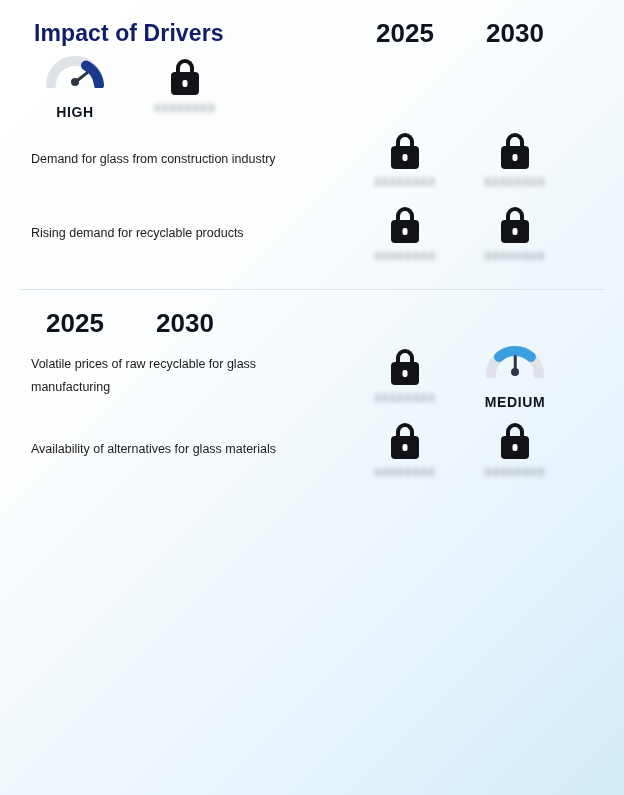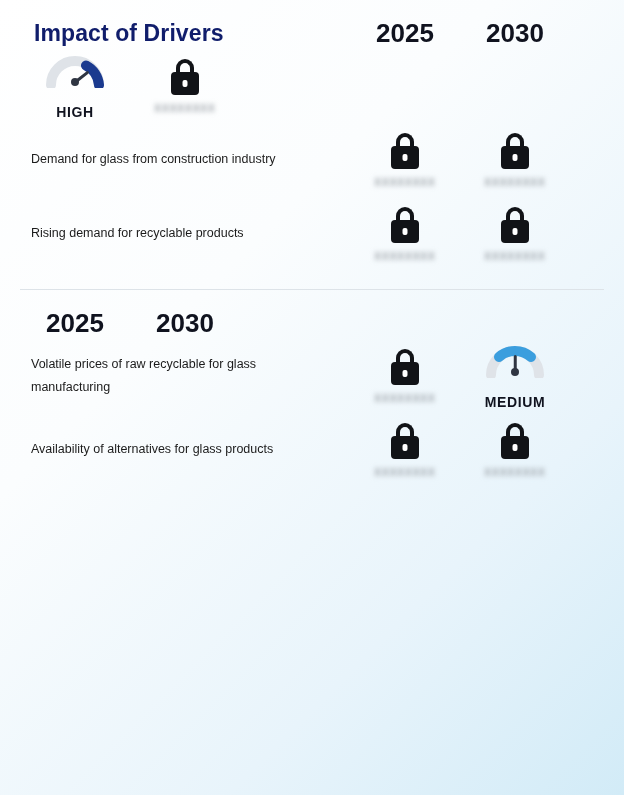--- a/index.html
+++ b/index.html
@@ -253,21 +253,21 @@
           </svg>
           <div class="needle" style="transform: translateX(-50%) rotate(0deg);"></div>
           <div class="hub"></div>
         </div>
         <div class="gauge-label">MEDIUM</div>
       </div>
     </div>
 
 
     <div class="row">
-      <div class="row-label">Availability of alternatives for glass products</div>
+      <div class="row-label">Availability of alternatives for glass materials</div>
       <div class="cell">
         <div class="lock">
           <div class="shackle"></div>
             <div class="body"></div>
             <div class="keyhole"></div>
         </div>
         <div class="blurred">XXXXXXXX</div>
       </div>
       <div class="cell">
         <div class="lock">

